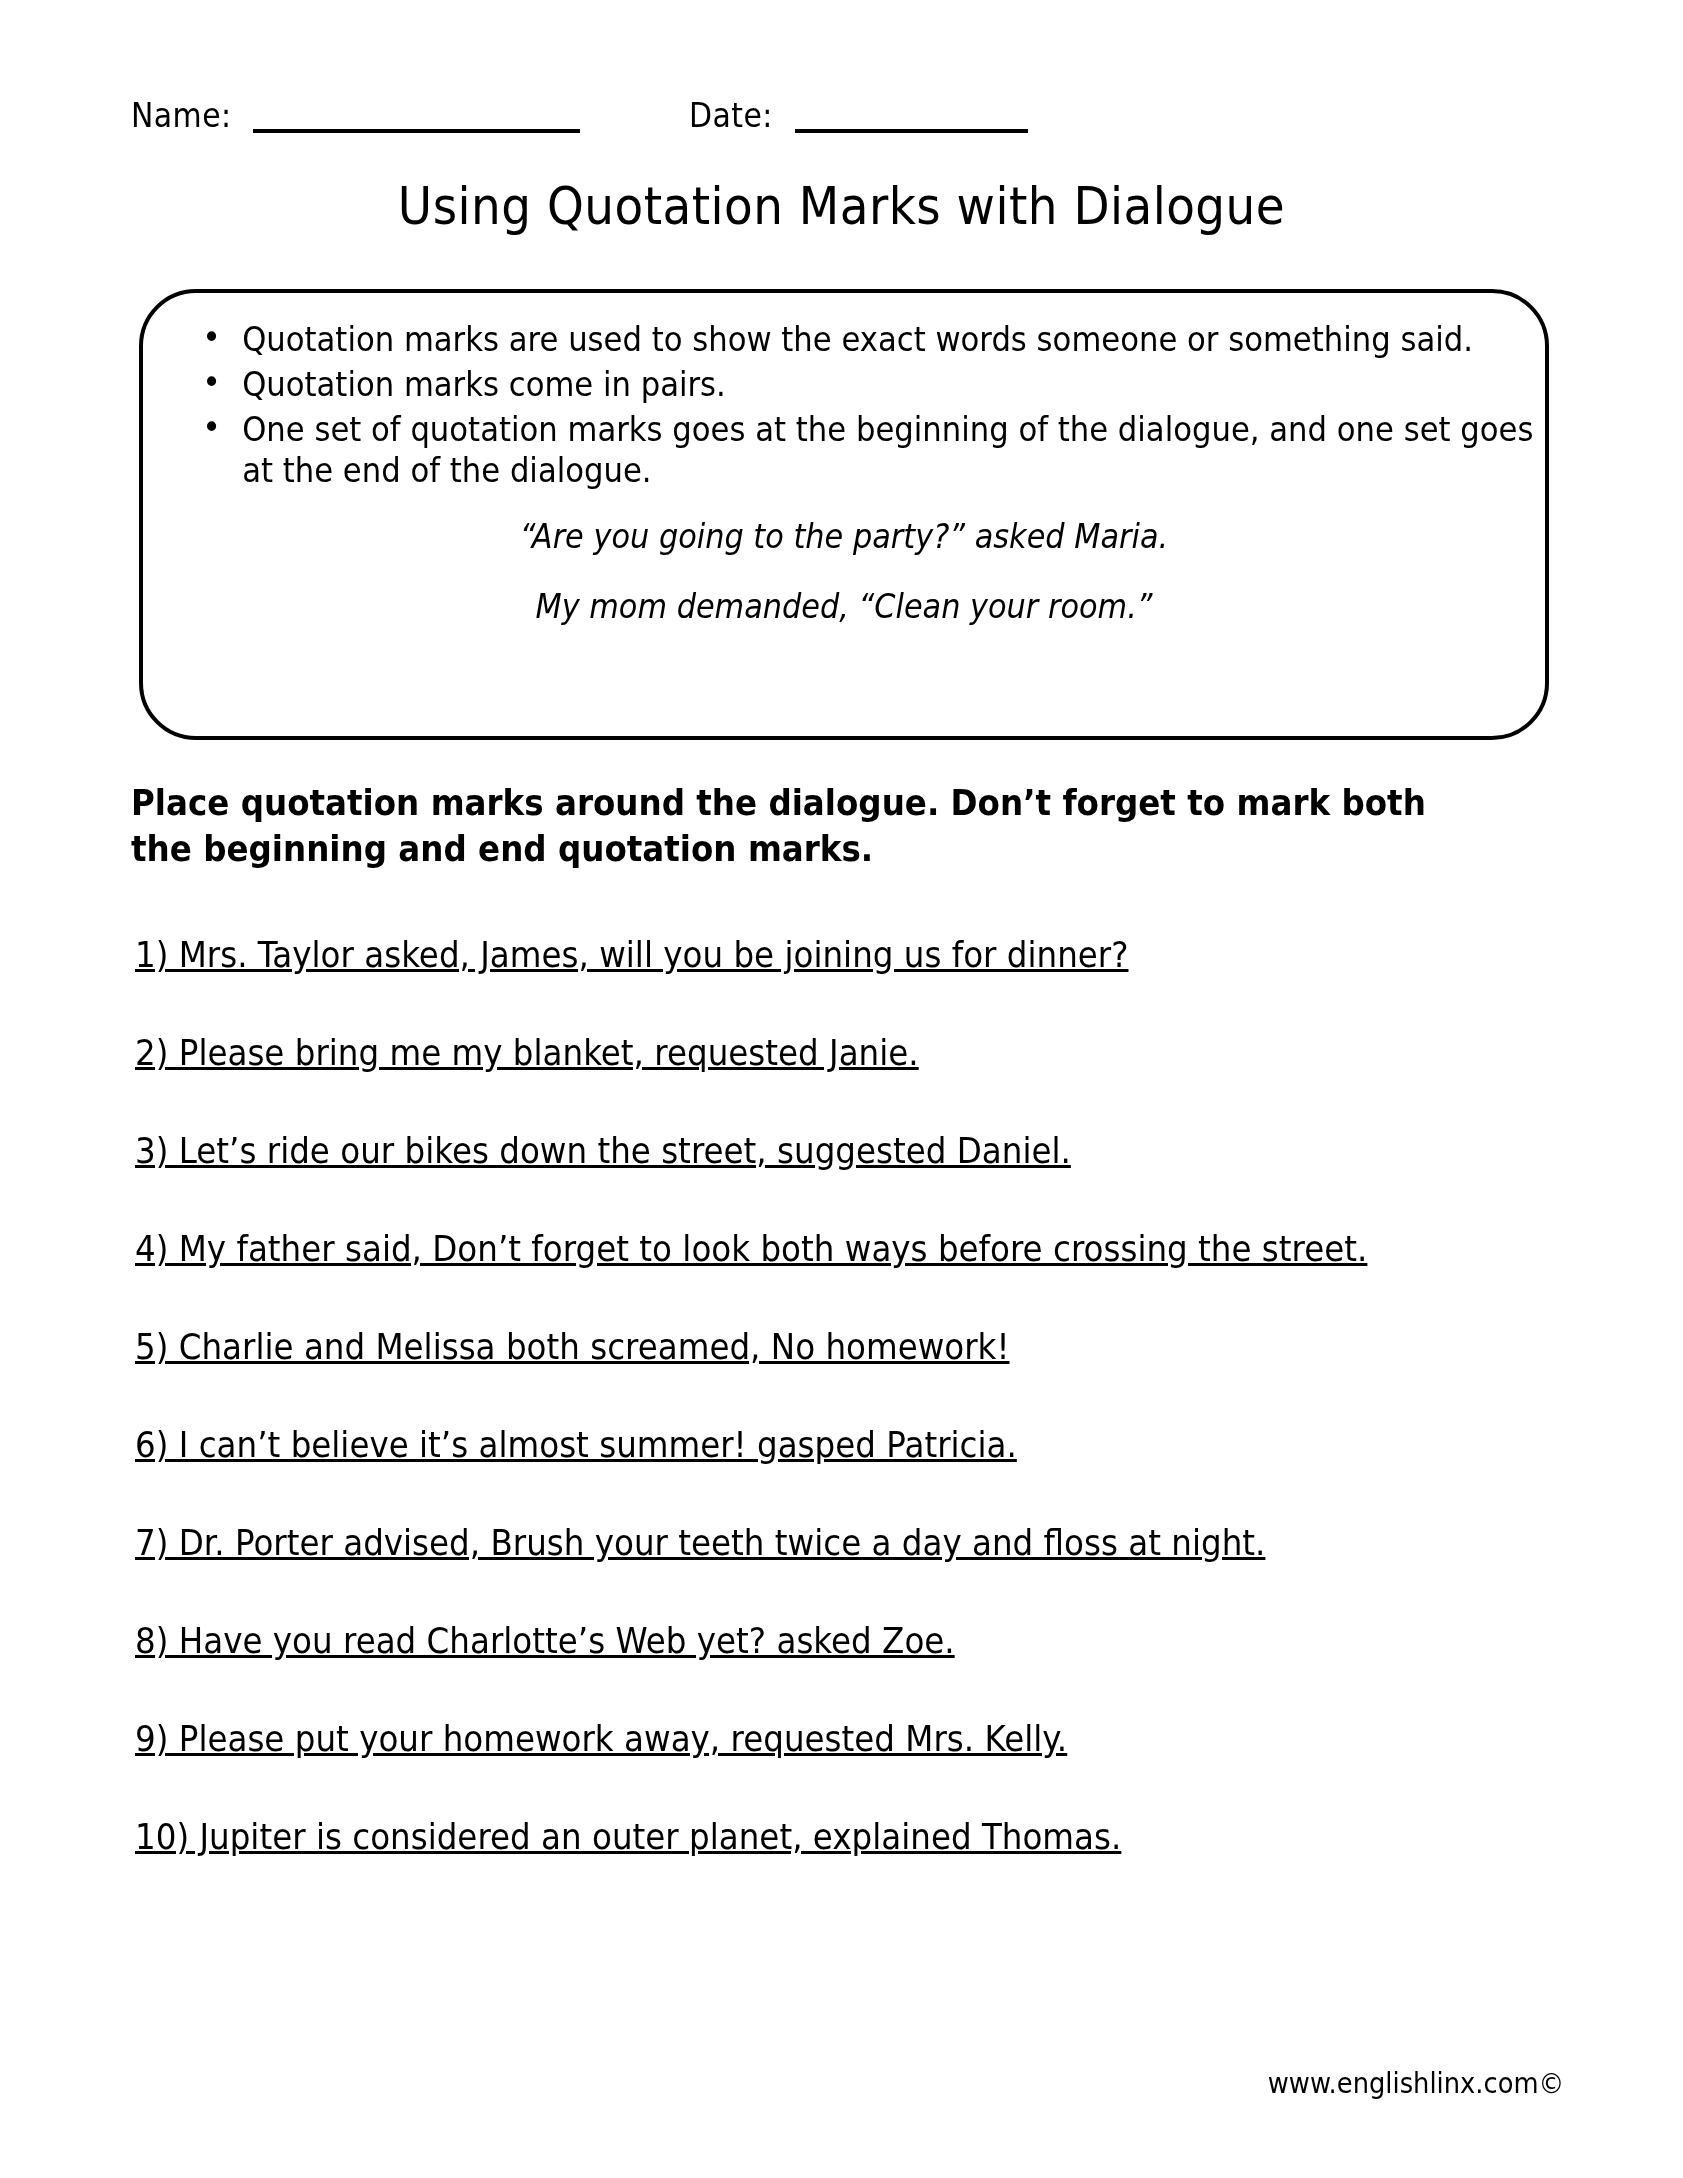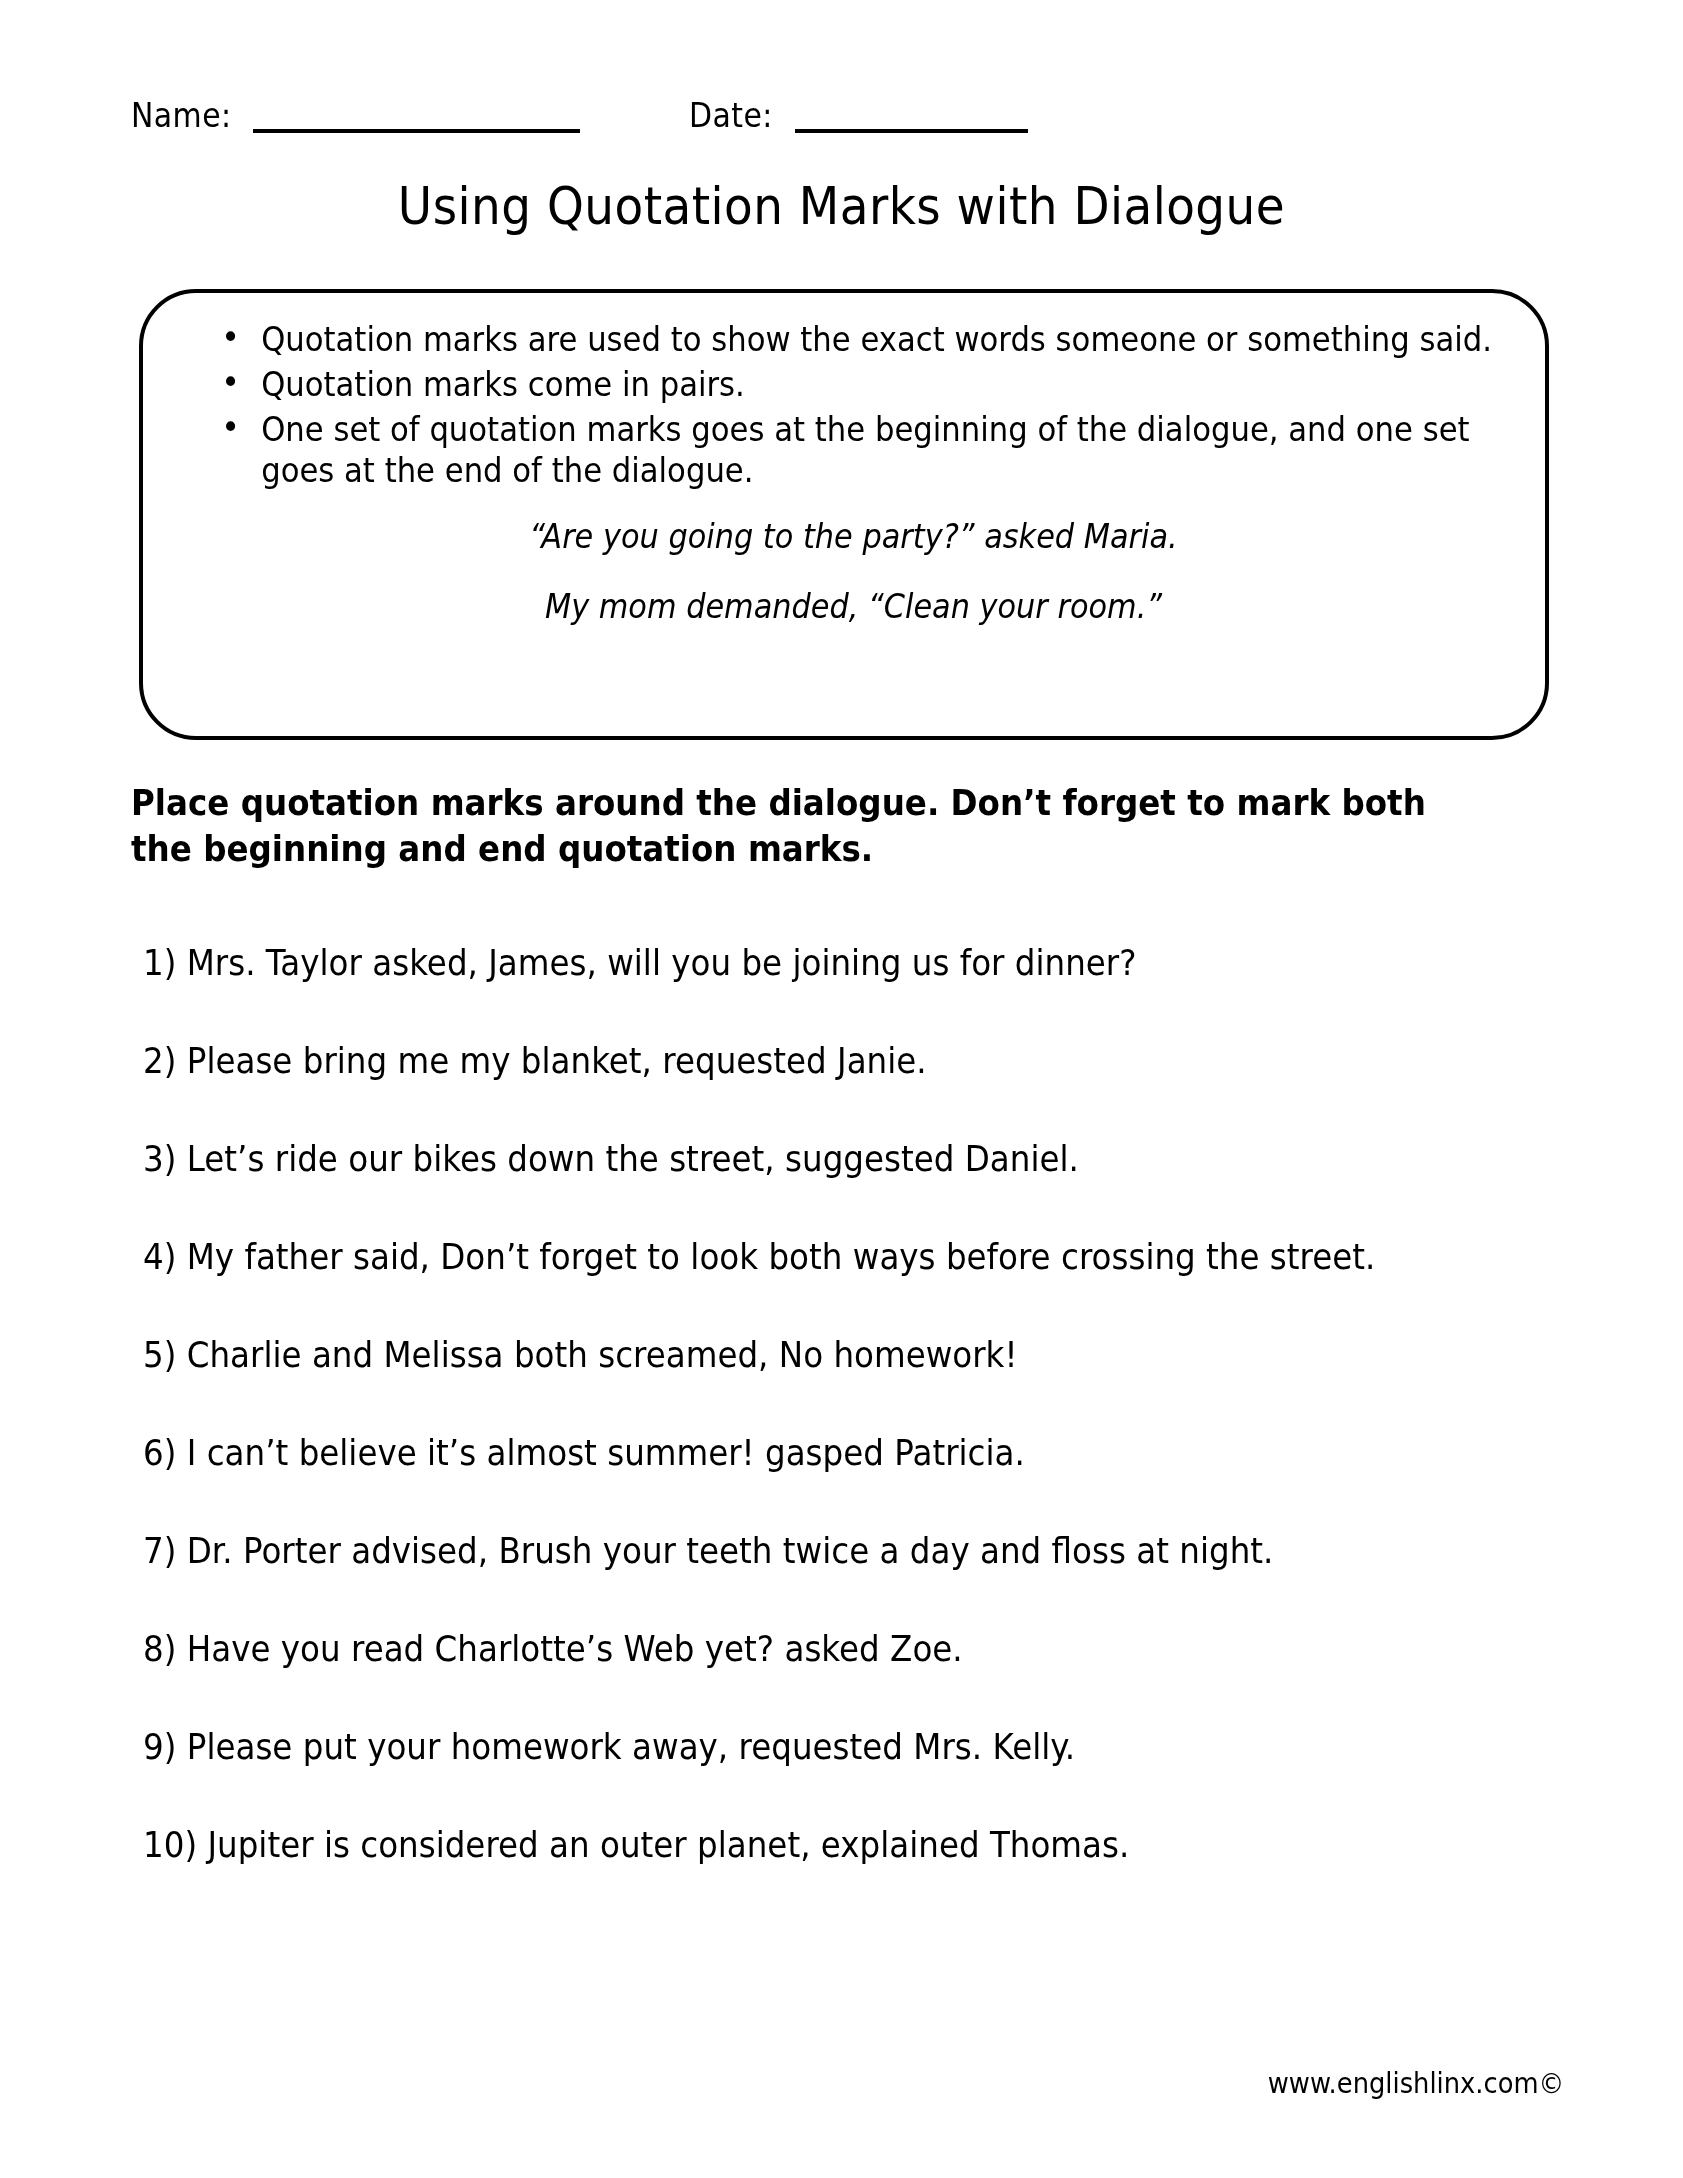--- a/index.html
+++ b/index.html
@@ -77,21 +77,20 @@
   .rules-box {
     position: absolute;
     left: 139px;
     top: 289px;
     width: 1410px;
     height: 451px;
     border: 4px solid #000;
     border-radius: 57px;
     box-sizing: border-box;
     background: #fff;
-    padding-left: 19px;
   }
   .rules-list {
     list-style: none;
     margin: 0;
     padding: 26px 44px 0 48px;
   }
   .rules-list li {
     position: relative;
     font-size: 33px;
     line-height: 41px;
@@ -135,22 +134,23 @@
     transform-origin: left top;
   }
 
   
   .questions {
     position: absolute;
     left: 131px;
     top: 926px;
     width: 1416px;
     list-style: none;
-    margin: 12px;
+    margin: 4px;
     padding: 0;
+    text-decoration: underline;
   }
   .question {
     font-size: 35px;
     line-height: 50px;
     font-family: "DejaVu Sans", sans-serif;
     margin-bottom: 48px;
     transform: scaleX(0.93);
     transform-origin: left top;
     width: 107%;
   }

